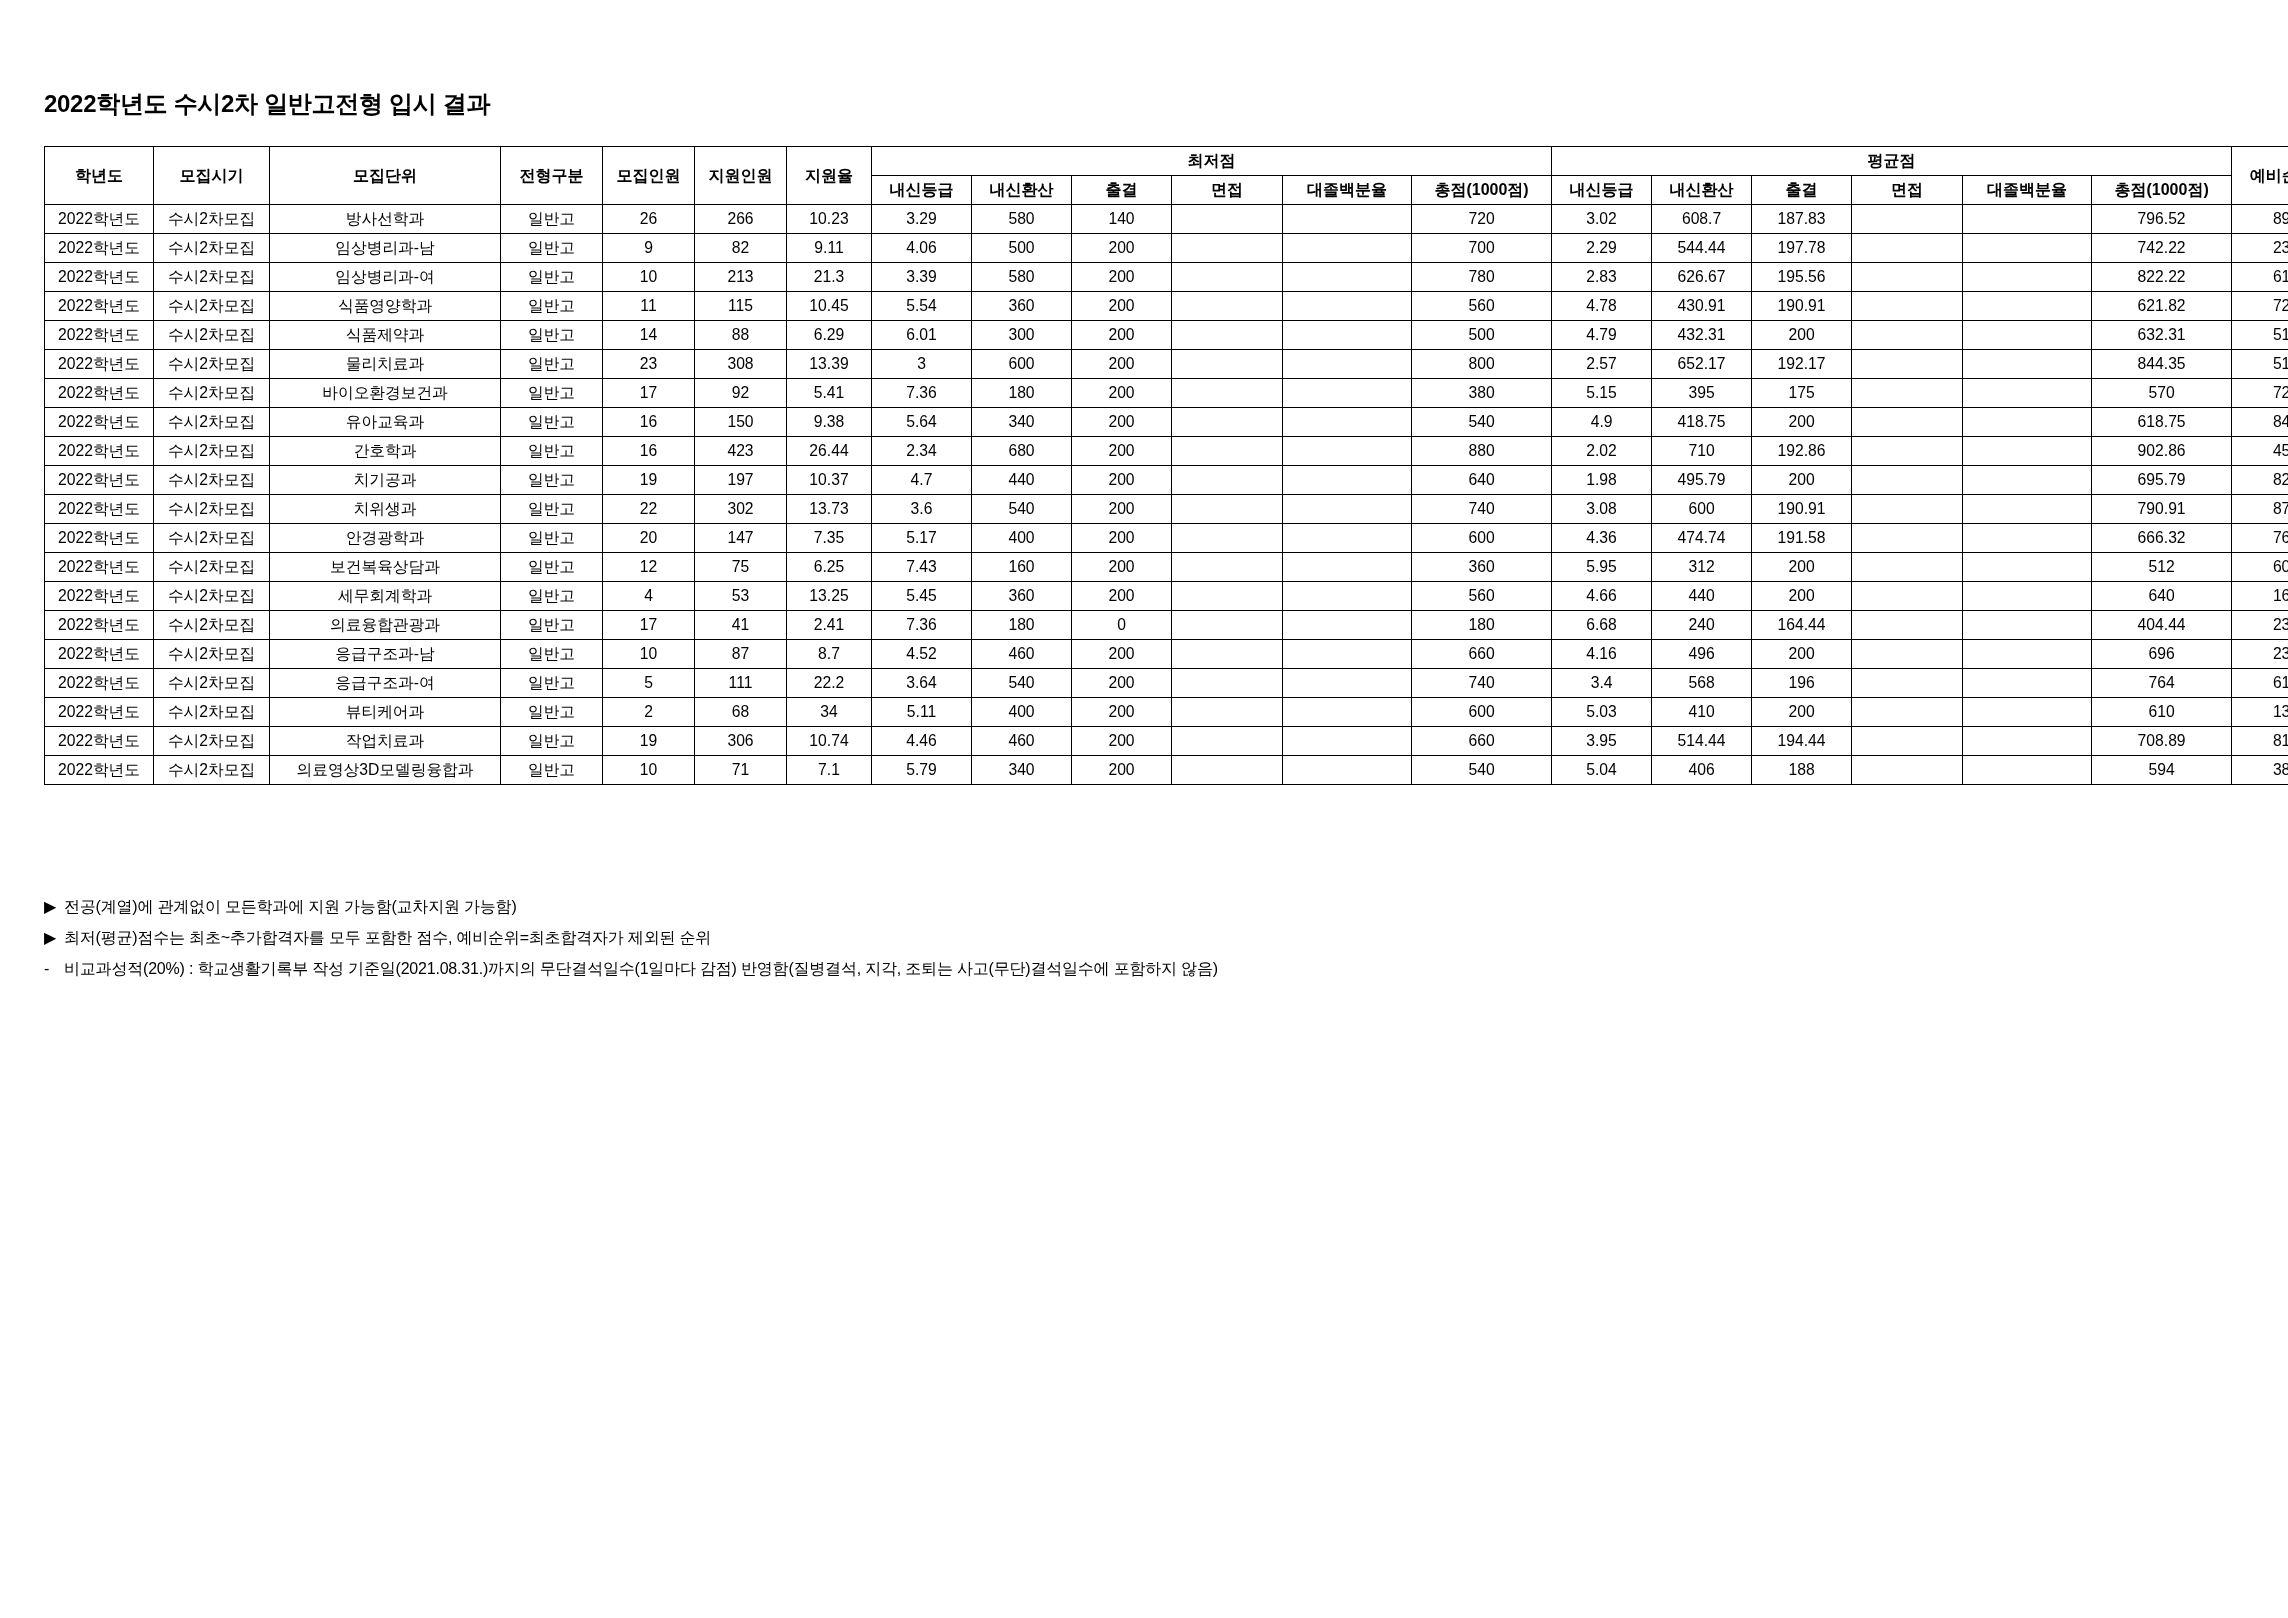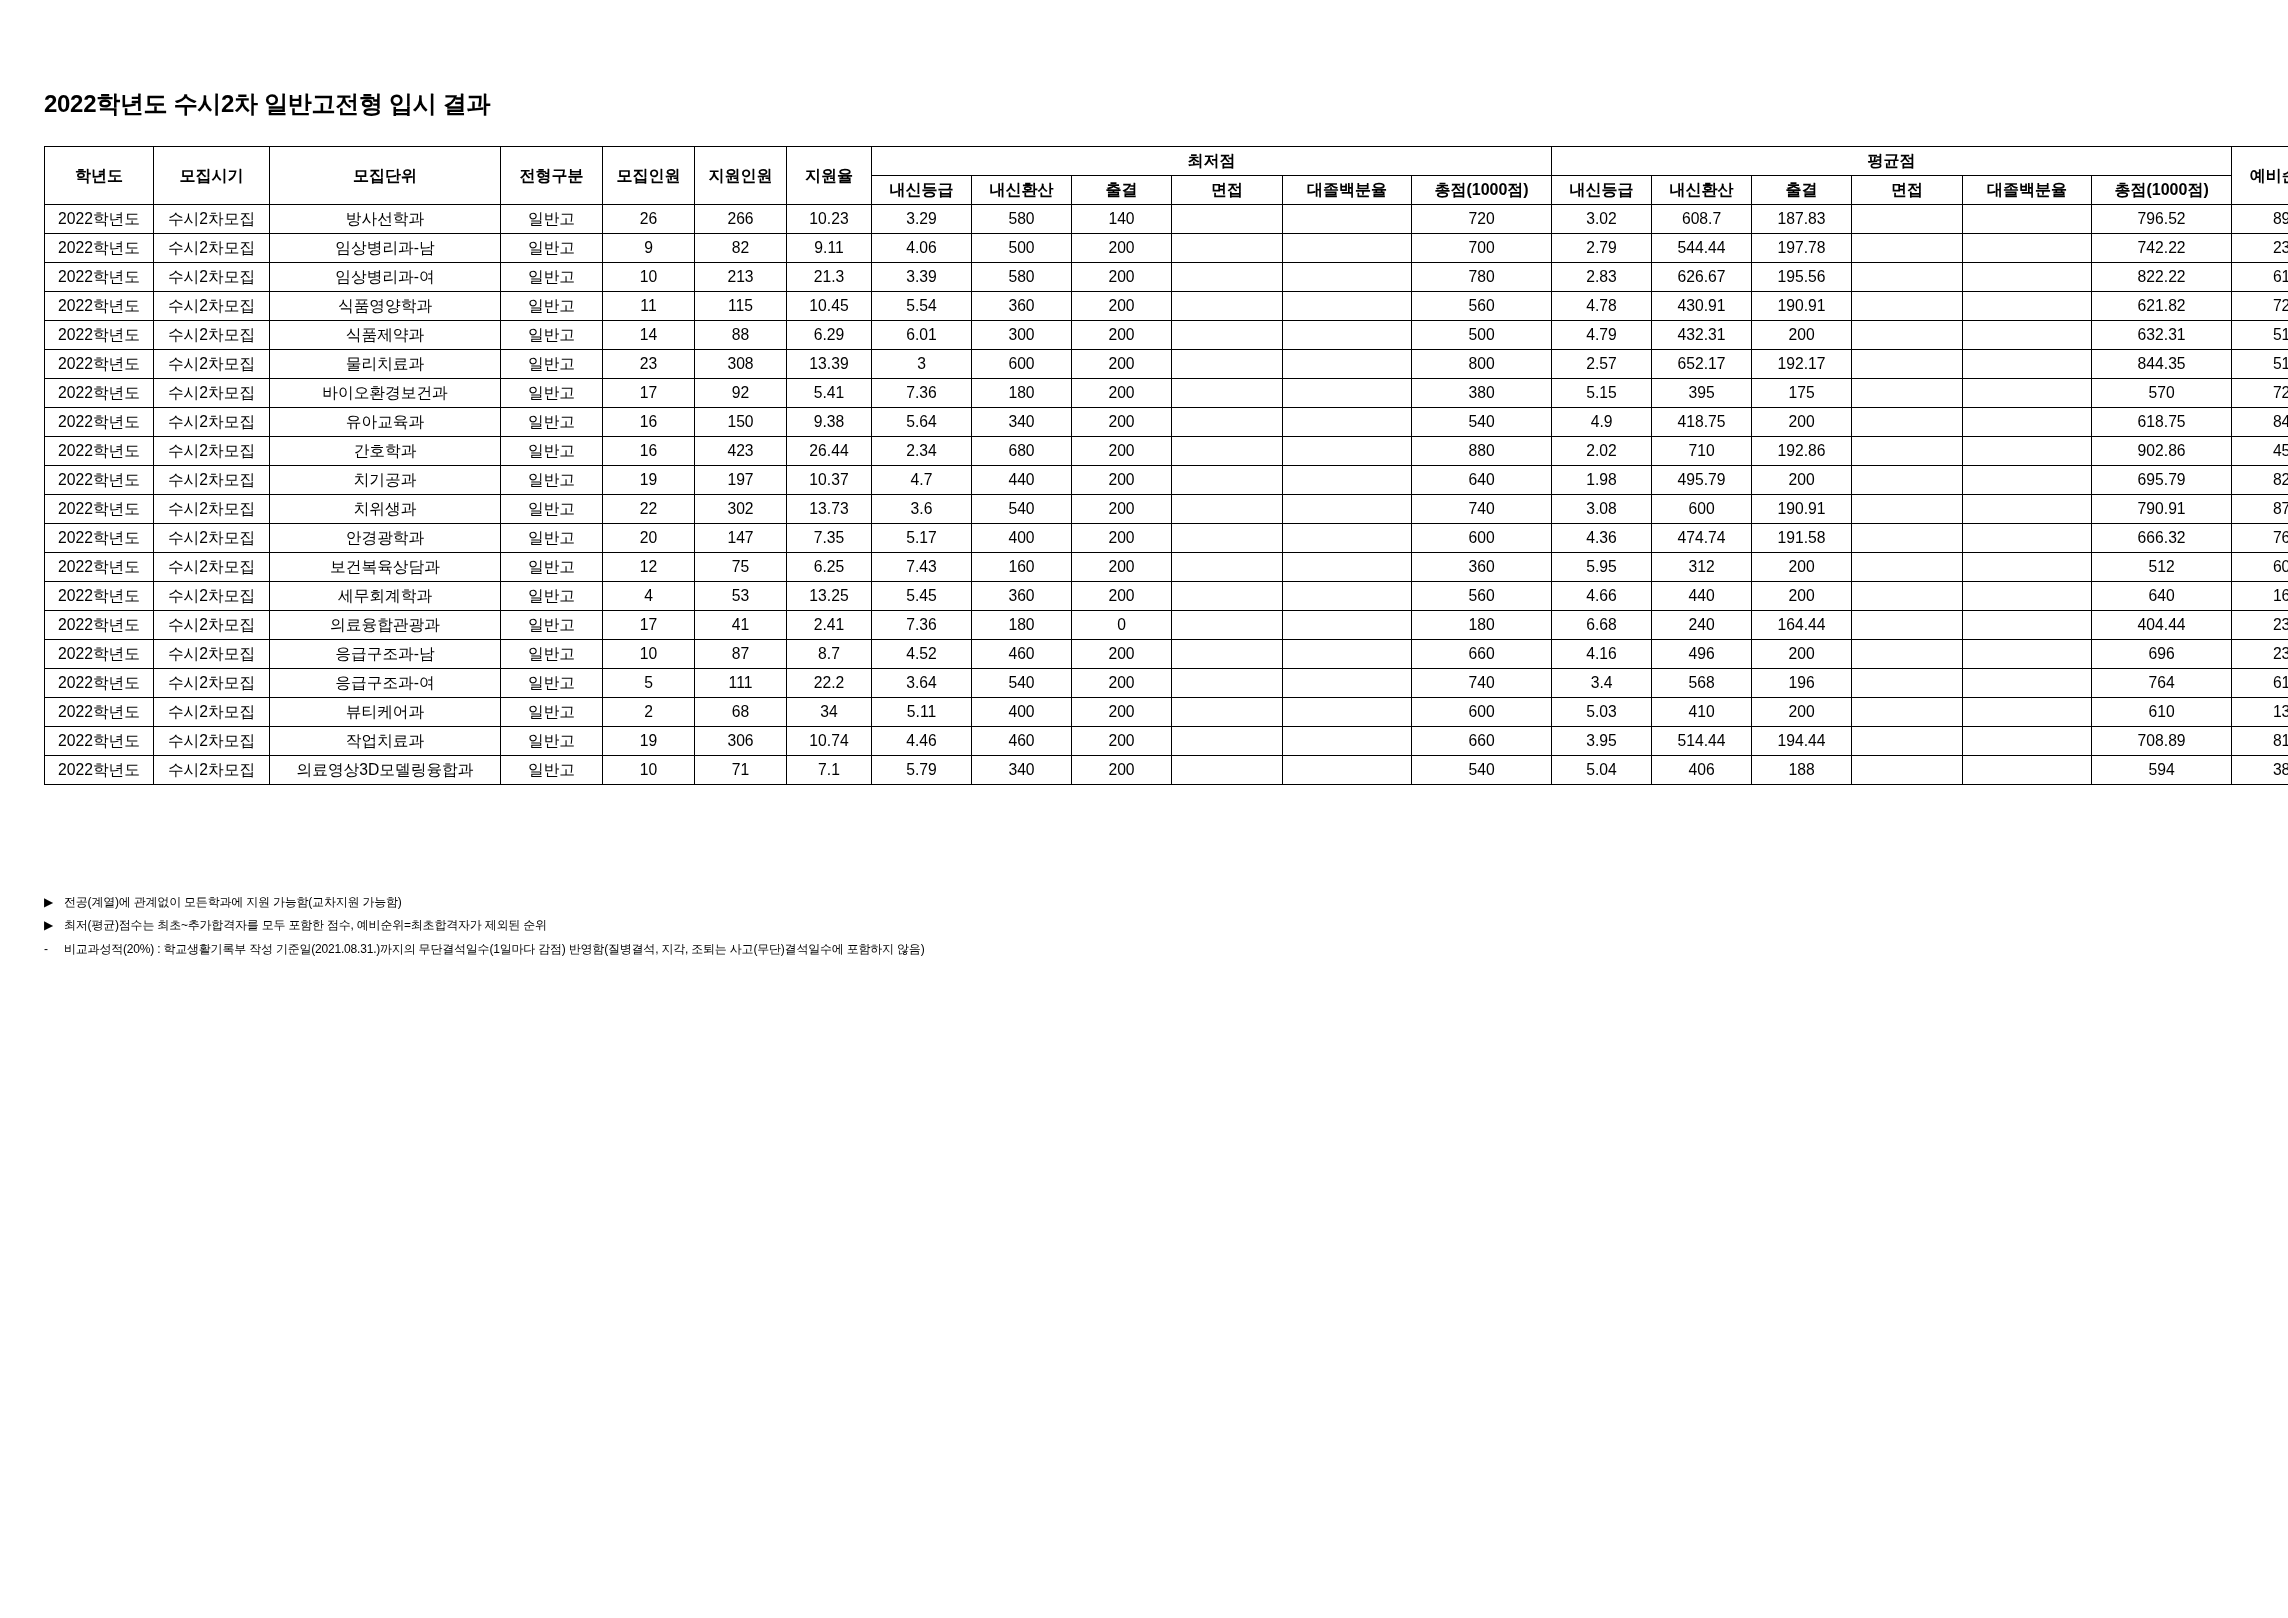--- a/index.html
+++ b/index.html
@@ -64,21 +64,21 @@
   col.c-grade     { width: 100px; }
   col.c-conv      { width: 100px; }
   col.c-att       { width: 100px; }
   col.c-intv      { width: 111px; }
   col.c-pct       { width: 129px; }
   col.c-total     { width: 140px; }
   col.c-rank      { width: 100px; }
 
   .notes {
     margin-top: 106px;
-    font-size: 12px;
+    font-size: 16px;
     line-height: 1.95;
     letter-spacing: -0.2px;
   }
   .notes .note-line {
     white-space: nowrap;
   }
   .notes .bullet {
     display: inline-block;
     width: 20px;
     text-align: left;
@@ -173,21 +173,21 @@
           <td>일반고</td>
           <td>9</td>
           <td>82</td>
           <td>9.11</td>
           <td>4.06</td>
           <td>500</td>
           <td>200</td>
           <td></td>
           <td></td>
           <td>700</td>
-          <td>2.79</td>
+          <td>2.29</td>
           <td>544.44</td>
           <td>197.78</td>
           <td></td>
           <td></td>
           <td>742.22</td>
           <td>23</td>
         </tr>
         <tr>
           <td>2022학년도</td>
           <td>수시2차모집</td>

